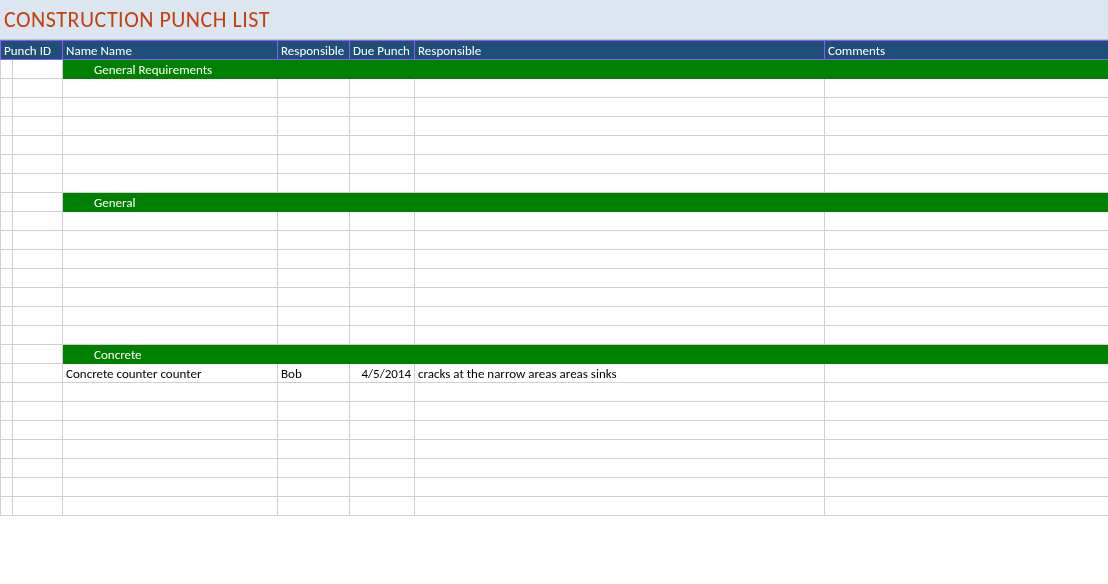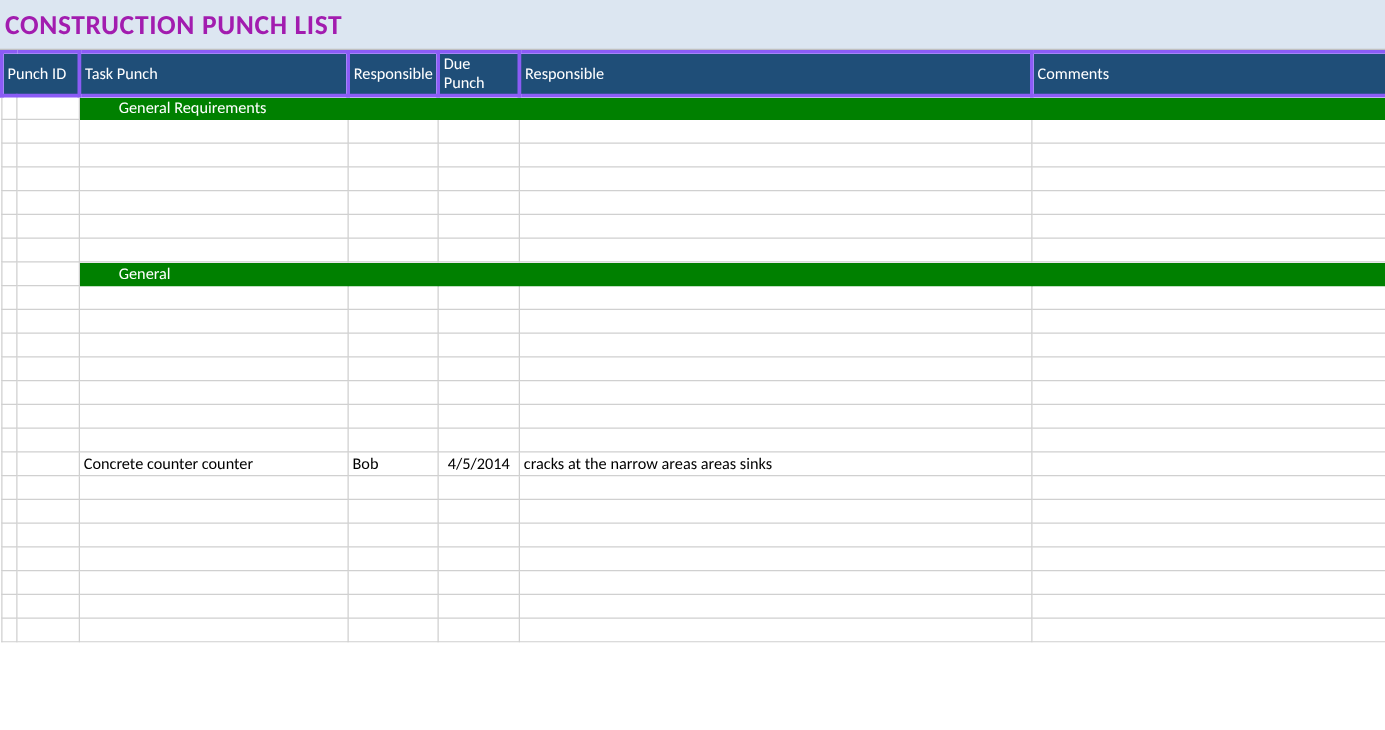--- a/index.html
+++ b/index.html
@@ -12,62 +12,62 @@
       font-size: 13px;
       background: #ffffff;
       width: 1108px;
     }
     .title-bar {
       background: #dce6f1;
       padding: 6px 4px;
       border-bottom: 1px solid #c0c0c0;
     }
     .title-text {
-      color: #a21caf;
+      color: #c2410c;
       font-size: 22px;
-      font-weight: bold;
+      font-weight: normal;
       letter-spacing: 0.5px;
     }
     table.sheet {
       border-collapse: collapse;
       width: 100%;
       table-layout: fixed;
     }
     table.sheet td {
       border: 1px solid #d0d0d0;
       height: 19px;
       padding: 1px 3px;
       vertical-align: middle;
       overflow: hidden;
     }
     tr.hdr td {
       background: #1f4e78;
       color: #ffffff;
       font-weight: normal;
-      border: 3px solid #8b5cf6;
+      border: 1px solid #8b5cf6;
     }
     tr.section td {
       background: #008000;
       color: #ffffff;
       border-top: 1px solid #008000;
       border-bottom: 1px solid #008000;
       padding-left: 31px;
     }
     tr.section td.left-gap {
       background: #ffffff;
       border: 1px solid #d0d0d0;
     }
     .col-a { width: 12px; }
     .col-id { width: 50px; }
     .col-task { width: 215px; }
     .col-resp { width: 72px; }
     .col-due { width: 65px; text-align: right; }
     .col-desc { width: 410px; }
     .col-comm { width: 284px; }
-    .due-cell { text-align: center; }
+    .due-cell { text-align: right; }
   </style>
 </head>
 <body>
 
 <div class="title-bar">
   <span class="title-text">CONSTRUCTION PUNCH LIST</span>
 </div>
 
 <table class="sheet">
   <colgroup>
@@ -75,21 +75,21 @@
     <col class="col-id">
     <col class="col-task">
     <col class="col-resp">
     <col class="col-due">
     <col class="col-desc">
     <col class="col-comm">
   </colgroup>
   <tbody id="table-body">
     <tr class="hdr">
       <td colspan="2">Punch ID</td>
-      <td>Task Punch</td>
+      <td>Name Name</td>
       <td>Responsible</td>
       <td>Due Punch</td>
       <td>Responsible</td>
       <td>Comments</td>
     </tr>
   <tr class="section">
         <td class="left-gap"></td>
         <td class="left-gap"></td>
         <td colspan="5">General Requirements</td>
       </tr>
@@ -208,20 +208,25 @@
       </tr>
       <tr>
         <td></td>
         <td></td>
         <td></td>
         <td></td>
         <td class="due-cell"></td>
         <td></td>
         <td></td>
       </tr>
+      <tr class="section">
+        <td class="left-gap"></td>
+        <td class="left-gap"></td>
+        <td colspan="5">Concrete</td>
+      </tr>
       <tr>
         <td></td>
         <td></td>
         <td>Concrete counter counter</td>
         <td>Bob</td>
         <td class="due-cell">4/5/2014</td>
         <td>cracks at the narrow areas areas sinks</td>
         <td></td>
       </tr>
       <tr>

